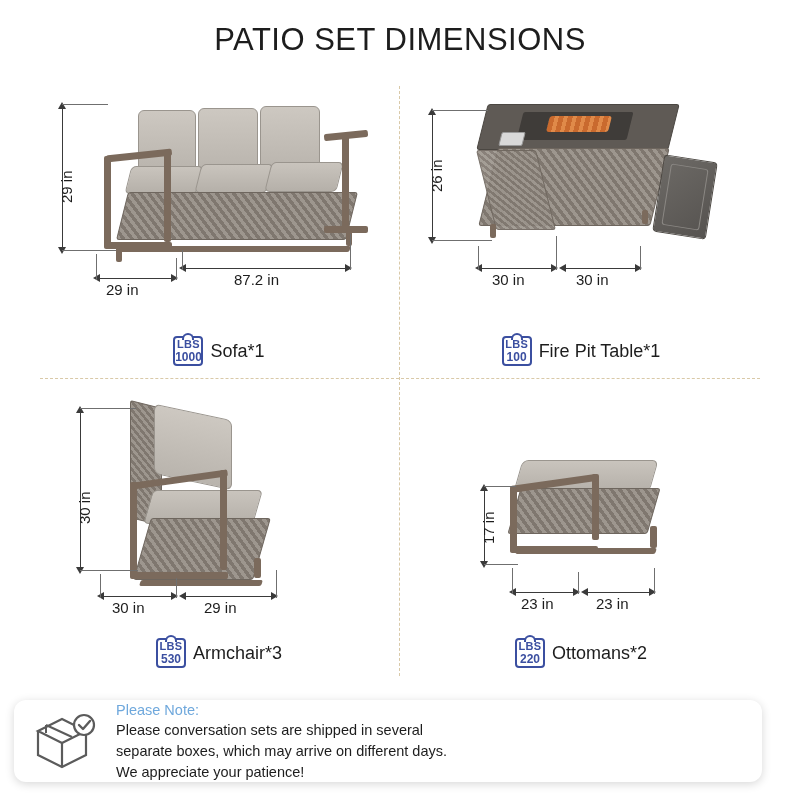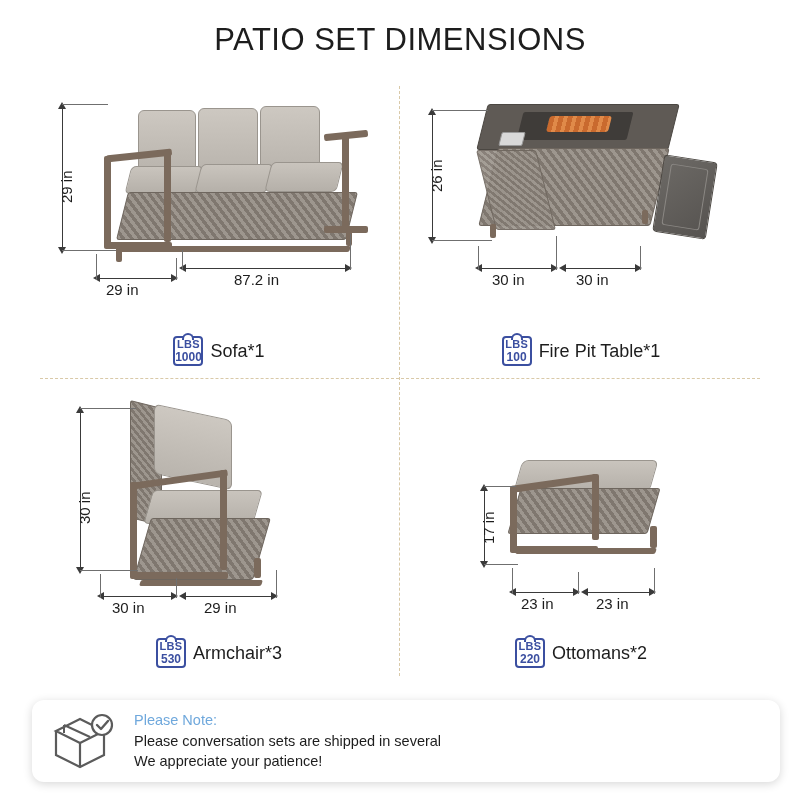--- a/index.html
+++ b/index.html
@@ -122,21 +122,21 @@
     border-radius:6px 6px 0 0;
     background:#fff;
   }
   .badge .lbs { font-size:11px; font-weight:bold; letter-spacing:0.3px; }
   .badge .num { font-size:12px; font-weight:bold; margin-top:1px; }
   .cap-text { font-size:18px; color:#1d1d1d; }
 
   
   .note {
     position:absolute;
-    left:32px; top:700px;
+    left:14px; top:700px;
     width:748px; height:82px;
     background:#ffffff;
     border-radius:12px;
     box-shadow: 0 2px 10px rgba(0,0,0,0.16);
     display:flex; align-items:center;
     padding: 0 18px;
     gap:14px;
   }
   .note-icon { flex:0 0 auto; width:70px; height:60px; }
   .note-text {
@@ -369,17 +369,18 @@
         <line x1="14" y1="14" x2="14" y2="22" stroke="#5b5b5b" stroke-width="2"></line>
         <circle cx="52" cy="14" r="10" fill="#ffffff" stroke="#5b5b5b" stroke-width="2.2"></circle>
         <polyline points="47,14 51,18 58,10" fill="none" stroke="#5b5b5b" stroke-width="2.4" stroke-linecap="round" stroke-linejoin="round"></polyline>
       </svg>
     </div>
     <div class="note-text note-lines">
       <span>
         <span class="pn">Please Note:</span>
           <span> Please conversation sets are shipped in several</span>
       </span>
+      <span>separate boxes, which may arrive on different days.</span>
       <span>We appreciate your patience!</span>
     </div>
   </div>
 
 </div>
 
 </body></html>

